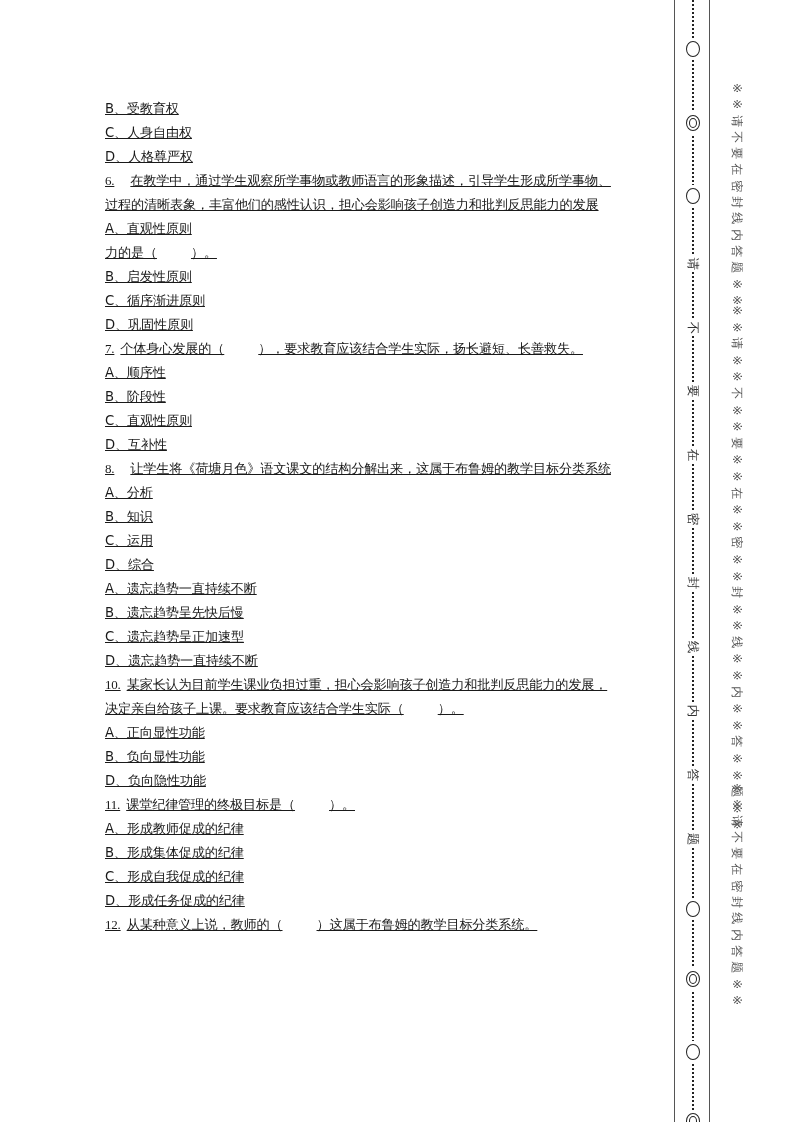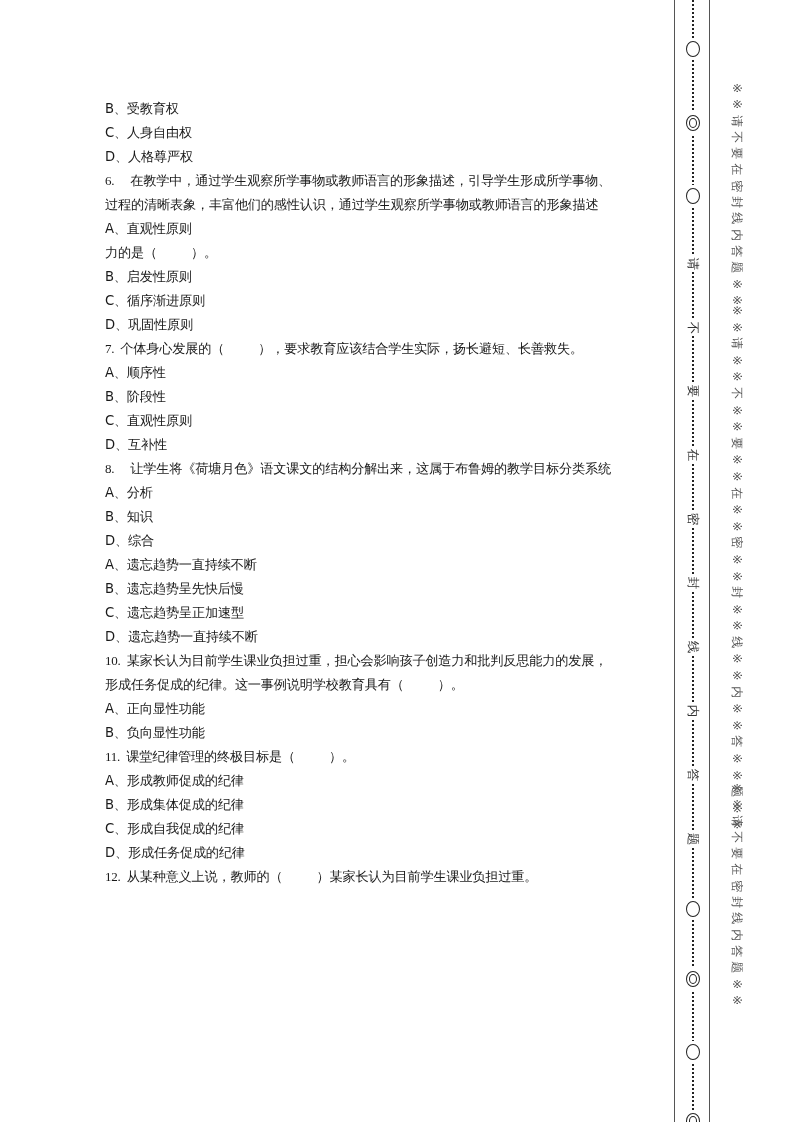--- a/index.html
+++ b/index.html
@@ -1,20 +1,20 @@
 <!DOCTYPE html>
 <html><head>
 <meta charset="utf-8">
 <style>
   html, body { margin: 0; padding: 0; }
   body {
     width: 793px; height: 1122px; background: #ffffff; position: relative; overflow: hidden;
     font-family: "DejaVu Sans", "Liberation Sans", sans-serif; color: #1a1a1a;
   }
-  .content { position: absolute; left: 105px; top: 97px; width: 560px; }
+  .content { position: absolute; left: 105px; top: 97px; width: 560px; text-decoration: underline; }
   .line {
     font-size: 13.2px; line-height: 24px; height: 24px; white-space: nowrap; letter-spacing: -0.2px;
   }
   .qnum { font-family: "Liberation Serif", "DejaVu Serif", serif; font-size: 13px; }
   .gap1 { display: inline-block; width: 16px; }
   .gap2 { display: inline-block; width: 6px; }
   .blank { display: inline-block; width: 34px; }
 
   
   .binding { position: absolute; left: 674px; top: 0; width: 36px; height: 1122px;
@@ -38,55 +38,57 @@
 </head>
 <body>
 
 <div class="content">
 
   <div class="line">B、受教育权</div>
   <div class="line">C、人身自由权</div>
   <div class="line">D、人格尊严权</div>
 
   <div class="line"><span class="qnum">6.</span><span class="gap1"></span><span>在教学中，通过学生观察所学事物或教师语言的形象描述，引导学生形成所学事物、</span></div>
-  <div class="line">过程的清晰表象，丰富他们的感性认识，通过学生观察所学事物或教师语言的形象描述</div>
+  <div class="line">过程的清晰表象，丰富他们的感性认识，担心会影响孩子创造力和批判反思能力的发展</div>
   <div class="line">A、直观性原则</div>
   <div class="line"><span>力的是（</span><span class="blank"></span><span>）。</span></div>
   <div class="line">B、启发性原则</div>
   <div class="line">C、循序渐进原则</div>
   <div class="line">D、巩固性原则</div>
 
   <div class="line"><span class="qnum">7.</span><span class="gap2"></span><span>个体身心发展的（</span><span class="blank"></span><span>），要求教育应该结合学生实际，扬长避短、长善救失。</span></div>
   <div class="line">A、顺序性</div>
   <div class="line">B、阶段性</div>
   <div class="line">C、直观性原则</div>
   <div class="line">D、互补性</div>
 
   <div class="line"><span class="qnum">8.</span><span class="gap1"></span><span>让学生将《荷塘月色》语文课文的结构分解出来，这属于布鲁姆的教学目标分类系统</span></div>
   <div class="line">A、分析</div>
   <div class="line">B、知识</div>
+  <div class="line">C、运用</div>
   <div class="line">D、综合</div>
 
   <div class="line">A、遗忘趋势一直持续不断</div>
   <div class="line">B、遗忘趋势呈先快后慢</div>
   <div class="line">C、遗忘趋势呈正加速型</div>
   <div class="line">D、遗忘趋势一直持续不断</div>
 
   <div class="line"><span class="qnum">10.</span><span class="gap2"></span><span>某家长认为目前学生课业负担过重，担心会影响孩子创造力和批判反思能力的发展，</span></div>
-  <div class="line"><span>形成任务促成的纪律。这一事例说明学校教育具有（</span><span class="blank"></span><span>）。</span></div>
+  <div class="line"><span>决定亲自给孩子上课。要求教育应该结合学生实际（</span><span class="blank"></span><span>）。</span></div>
   <div class="line">A、正向显性功能</div>
   <div class="line">B、负向显性功能</div>
+  <div class="line">D、负向隐性功能</div>
 
   <div class="line"><span class="qnum">11.</span><span class="gap2"></span><span>课堂纪律管理的终极目标是（</span><span class="blank"></span><span>）。</span></div>
   <div class="line">A、形成教师促成的纪律</div>
   <div class="line">B、形成集体促成的纪律</div>
   <div class="line">C、形成自我促成的纪律</div>
   <div class="line">D、形成任务促成的纪律</div>
 
-  <div class="line"><span class="qnum">12.</span><span class="gap2"></span><span>从某种意义上说，教师的（</span><span class="blank"></span><span>）某家长认为目前学生课业负担过重。</span></div>
+  <div class="line"><span class="qnum">12.</span><span class="gap2"></span><span>从某种意义上说，教师的（</span><span class="blank"></span><span>）这属于布鲁姆的教学目标分类系统。</span></div>
 </div>
 
 <div class="binding">
   <div class="dotline"></div>
 
   <div class="marker" style="top:38px">
       <div class="ring"></div>
     </div>
   <div class="marker" style="top:112px">
       <div class="ring2">

